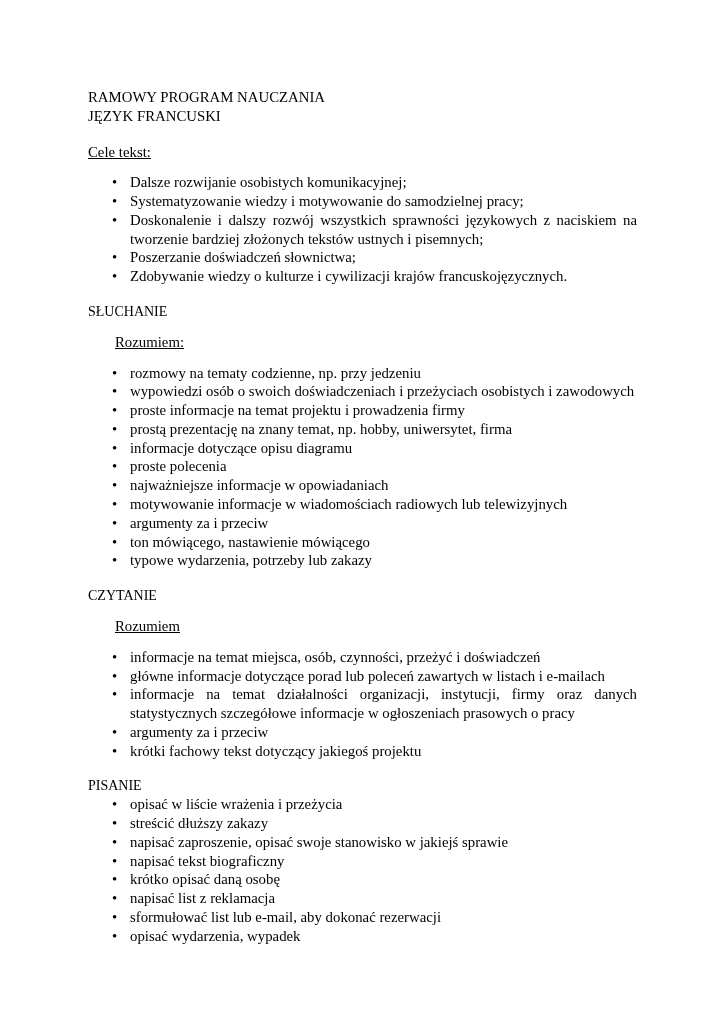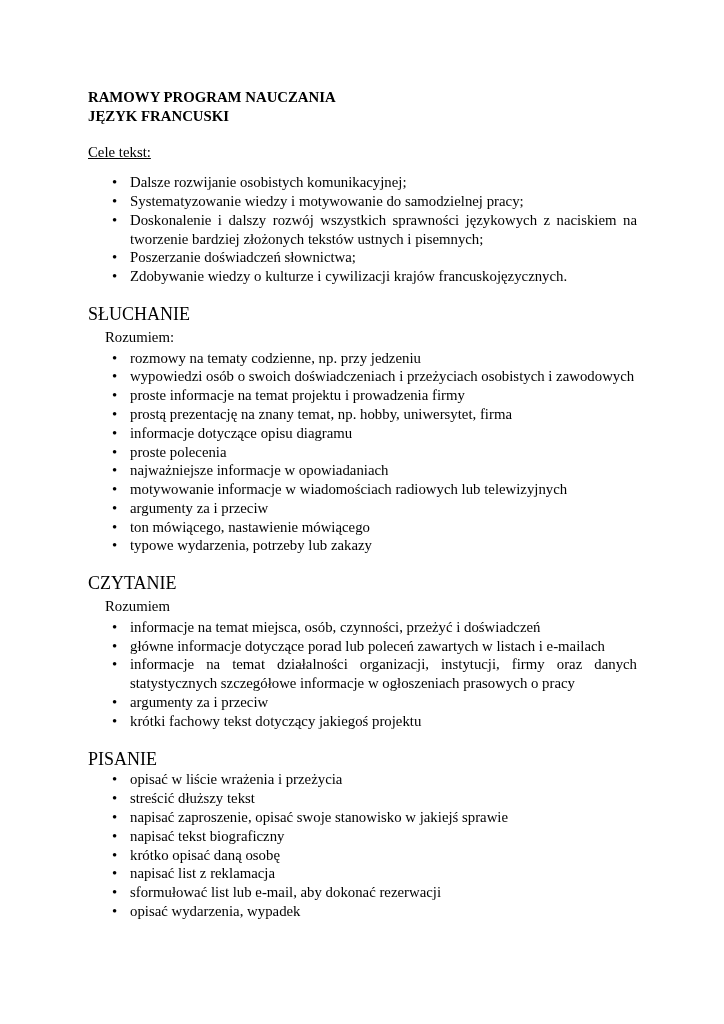--- a/index.html
+++ b/index.html
@@ -17,21 +17,21 @@
     color: #000000;
   }
   .page {
     box-sizing: border-box;
     width: 724px;
     height: 1024px;
     padding: 88px 87px 0 88px;
   }
   .title-block p {
     margin: 0;
-    font-weight: bold;
+    font-weight: normal;
   }
   .underline-heading {
     margin: 17px 0 0 0;
     text-decoration: underline;
     font-weight: normal;
     font-size: 14.8px;
   }
   .bullets {
     list-style: none;
     margin: 12px 0 0 0;
@@ -51,26 +51,27 @@
   }
   .txt {
     flex: 1 1 auto;
     text-align: justify;
   }
   .section {
     margin-top: 17px;
   }
   .sec-heading {
     margin: 0;
-    font-size: 18px;
+    font-size: 14px;
     font-weight: normal;
   }
   .subtitle {
-    margin: 2px;
+    margin: 12px;
     padding-left: 15px;
+    text-decoration: underline;
   }
 </style>
 </head>
 <body>
 
 <div class="page">
 
   <div class="title-block">
     <p>RAMOWY PROGRAM NAUCZANIA</p>
     <p>JĘZYK FRANCUSKI</p>
@@ -205,21 +206,21 @@
     <h3 class="sec-heading">PISANIE</h3>
     <ul class="bullets tight">
 
         <li class="bullet-item">
           <span class="dot">•</span>
           <span class="txt">opisać w liście wrażenia i przeżycia</span>
         </li>
 
         <li class="bullet-item">
           <span class="dot">•</span>
-          <span class="txt">streścić dłuższy tekst</span>
+          <span class="txt">streścić dłuższy zakazy</span>
         </li>
 
         <li class="bullet-item">
           <span class="dot">•</span>
           <span class="txt">napisać zaproszenie, opisać swoje stanowisko w jakiejś sprawie</span>
         </li>
 
         <li class="bullet-item">
           <span class="dot">•</span>
           <span class="txt">napisać tekst biograficzny</span>

